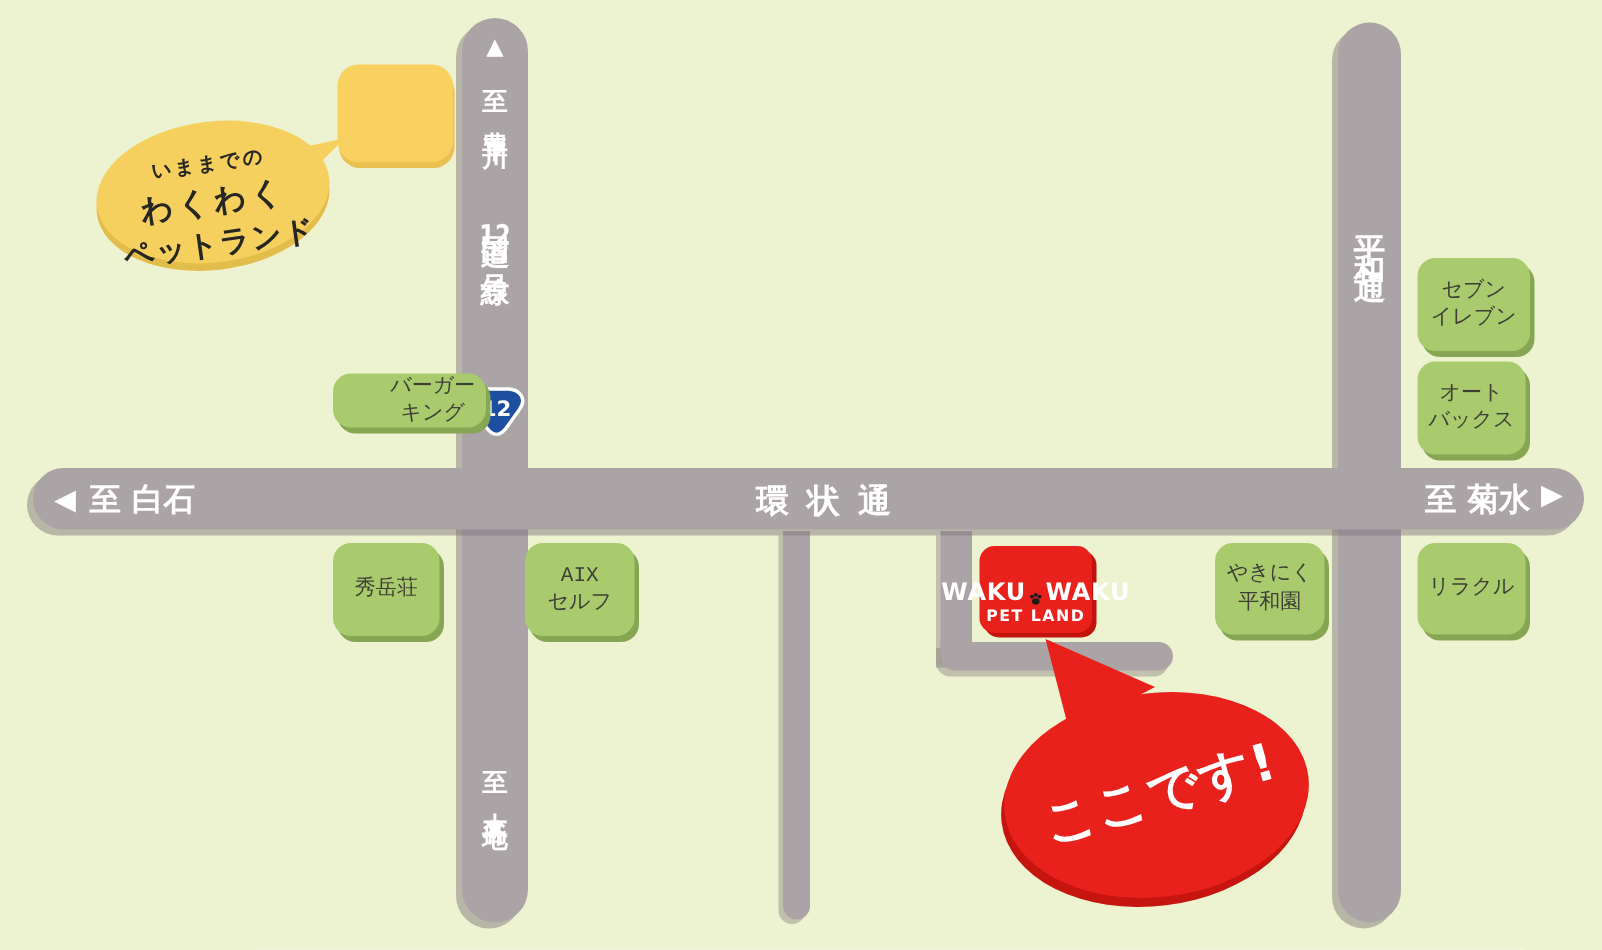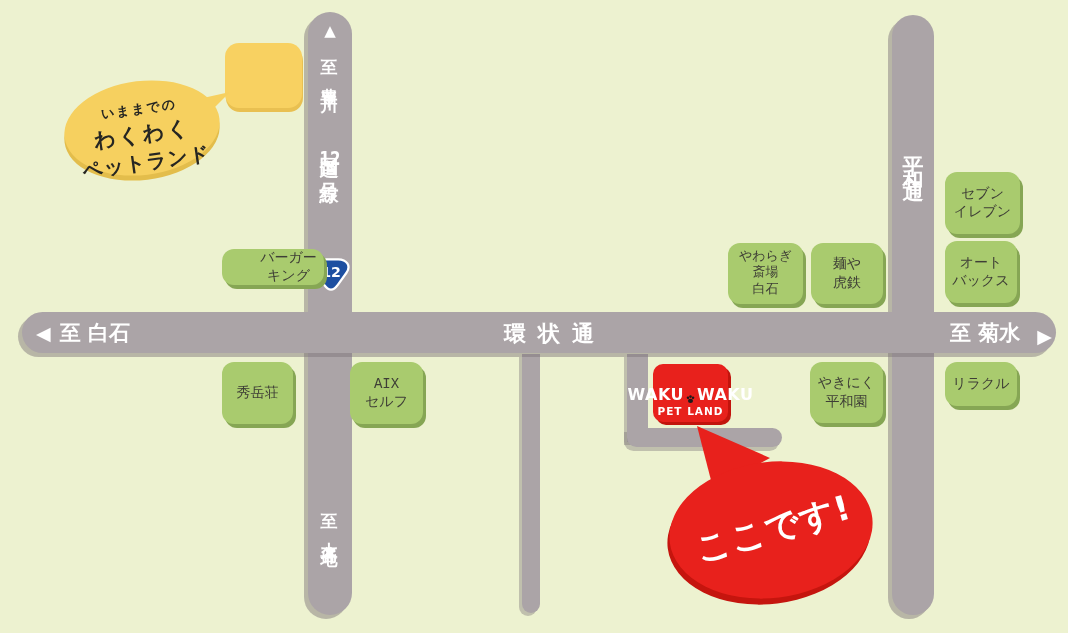--- a/index.html
+++ b/index.html
@@ -24,42 +24,42 @@
   .r12-top .vtext{font-size:17px;letter-spacing:4px;}
   .r12-name{left:308px;top:142px;width:44px;display:flex;justify-content:center;}
   .r12-name .vtext{font-size:19px;letter-spacing:3px;}
   .r12-bottom{left:308px;top:500px;width:44px;display:flex;flex-direction:column;align-items:center;gap:6px;}
   .r12-bottom .vtext{font-size:17px;letter-spacing:4px;}
   .r12-bottom .arr{font-size:15px;line-height:1;}
   .heiwa-name{left:892px;top:140px;width:42px;display:flex;justify-content:center;}
   .heiwa-name .vtext{font-size:21px;letter-spacing:12px;}
   .kanjo-name{left:455px;top:319px;width:200px;text-align:center;font-size:22px;letter-spacing:12px;}
   .kanjo-left{left:36px;top:319px;display:flex;align-items:center;gap:9px;font-size:21px;}
-  .kanjo-right{left:950px;top:319px;display:flex;align-items:flex-end;gap:17px;font-size:21px;}
+  .kanjo-right{left:950px;top:319px;display:flex;align-items:flex-start;gap:7px;font-size:21px;}
   .kanjo-left .arr,.kanjo-right .arr{font-size:19px;}
 
   
   .badge12{position:absolute;left:312px;top:256px;width:38px;height:35px;}
   .badge12 text{font:bold 15px "DejaVu Sans","Liberation Sans",sans-serif;fill:#fff;}
 
   
   .bld{position:absolute;background:#a9cb6e;border-radius:12px;box-shadow:3px 4px 0 #86a654;
        display:flex;flex-direction:column;align-items:center;justify-content:center;
        color:#3e3e36;font-size:14px;line-height:1.3;text-align:center;}
   .bld span{display:block;font-family:Liberation Mono, monospace;}
   .b-burger{left:222px;top:249px;width:71px;height:36px;padding-left:31px;}
   .b-shugaku{left:222px;top:362px;width:71px;height:62px;}
   .b-aix{left:350px;top:362px;width:73px;height:62px;align-items:center;}
   .b-sato{left:547px;top:363px;width:74px;height:61px;}
   .b-yawaragi{left:728px;top:243px;width:75px;height:61px;font-size:13px;line-height:1.25;}
   .b-menya{left:811px;top:243px;width:72px;height:61px;}
   .b-seven{left:945px;top:172px;width:75px;height:62px;}
   .b-autobacs{left:945px;top:241px;width:72px;height:62px;justify-content:center;}
   .b-yakiniku{left:810px;top:362px;width:73px;height:61px;}
-  .b-riracle{left:945px;top:362px;width:72px;height:44px;}
+  .b-riracle{left:945px;top:362px;width:72px;height:61px;}
 
   
   .old-box{position:absolute;left:225px;top:43px;width:77px;height:65px;background:#f8d161;
            border-radius:14px;box-shadow:1px 4px 0 #e9c051;}
   .balloon-svg{position:absolute;left:55px;top:55px;}
   .balloon-text{position:absolute;left:62px;top:100px;width:162px;text-align:center;color:#262622;
                 transform:rotate(-8deg);}
   .balloon-text .l1{display:block;font-size:13px;font-weight:700;letter-spacing:2px;}
   .balloon-text .l2{display:block;font-size:21px;font-weight:800;letter-spacing:3px;margin-top:2px;}
   .balloon-text .l3{display:block;font-size:20px;font-weight:800;letter-spacing:1px;margin-top:1px;}
@@ -120,29 +120,20 @@
     <span>バーガー</span>
     <span>キング</span>
   </div>
   <div class="bld b-shugaku">
     <span>秀岳荘</span>
   </div>
   <div class="bld b-aix">
     <span>AIX</span>
     <span>セルフ</span>
   </div>
-  <div class="bld b-yawaragi">
-    <span>やわらぎ</span>
-    <span>斎場</span>
-    <span>白石</span>
-  </div>
-  <div class="bld b-menya">
-    <span>麺や</span>
-    <span>虎鉄</span>
-  </div>
   <div class="bld b-seven">
     <span>セブン</span>
     <span>イレブン</span>
   </div>
   <div class="bld b-autobacs">
     <span>オート</span>
     <span>バックス</span>
   </div>
   <div class="bld b-yakiniku">
     <span>やきにく</span>

